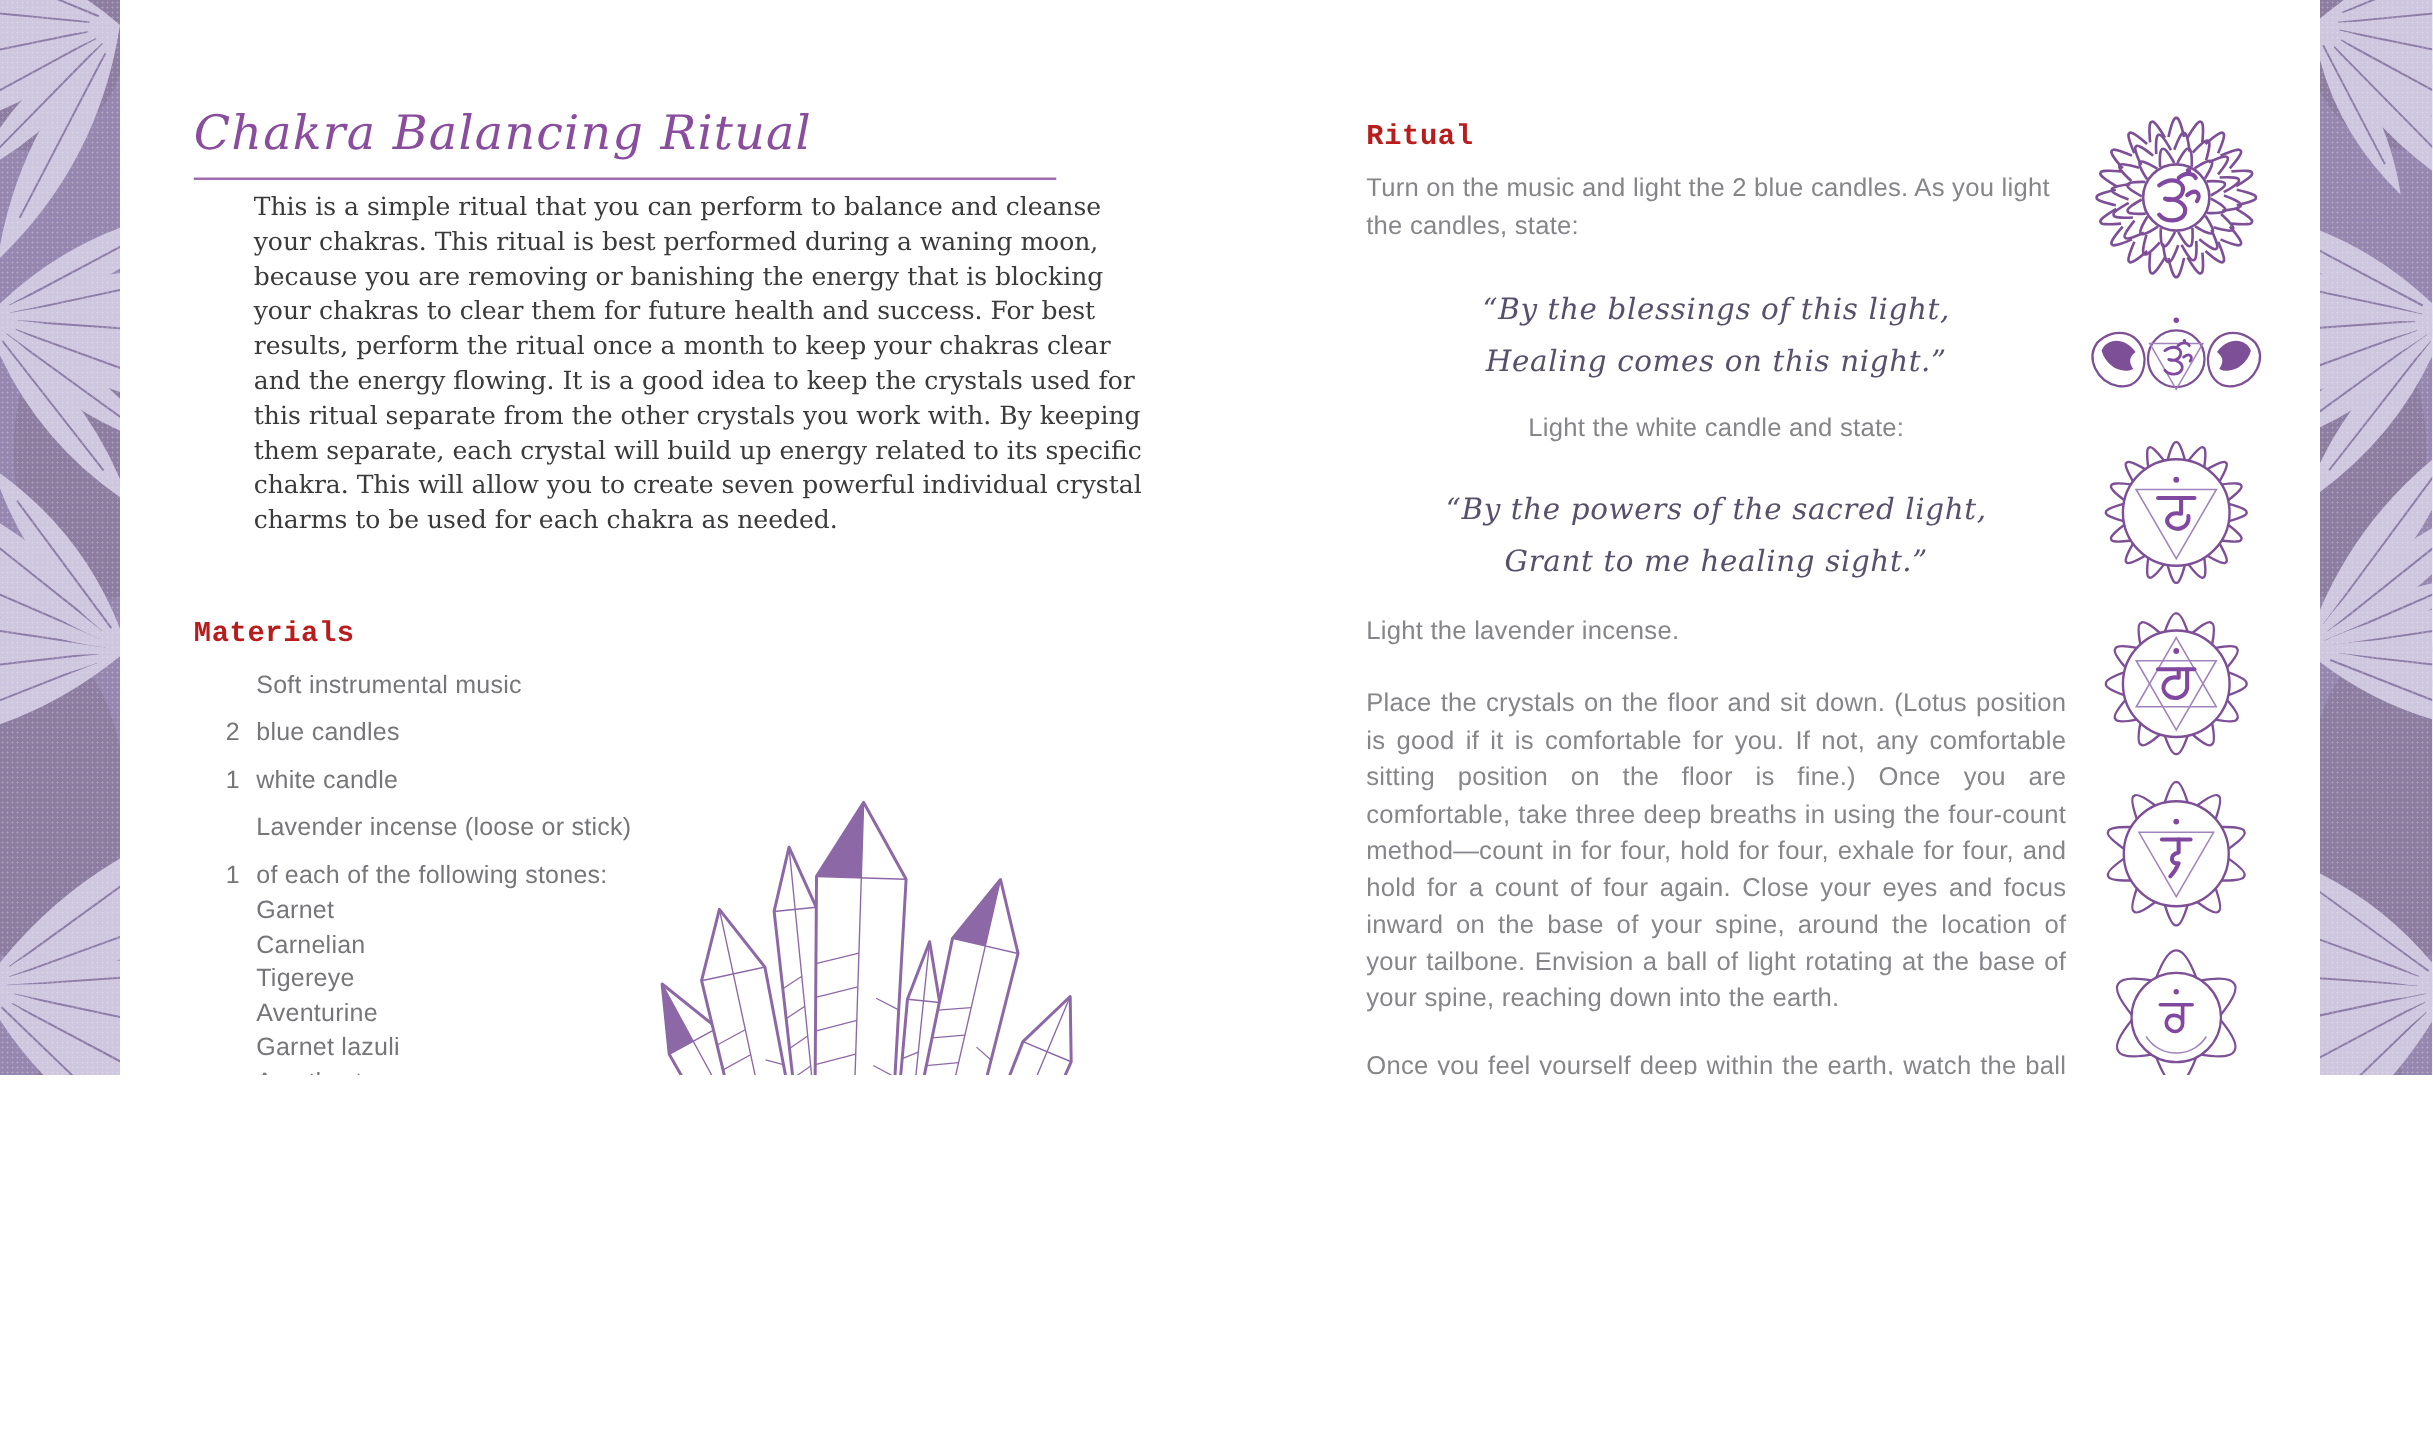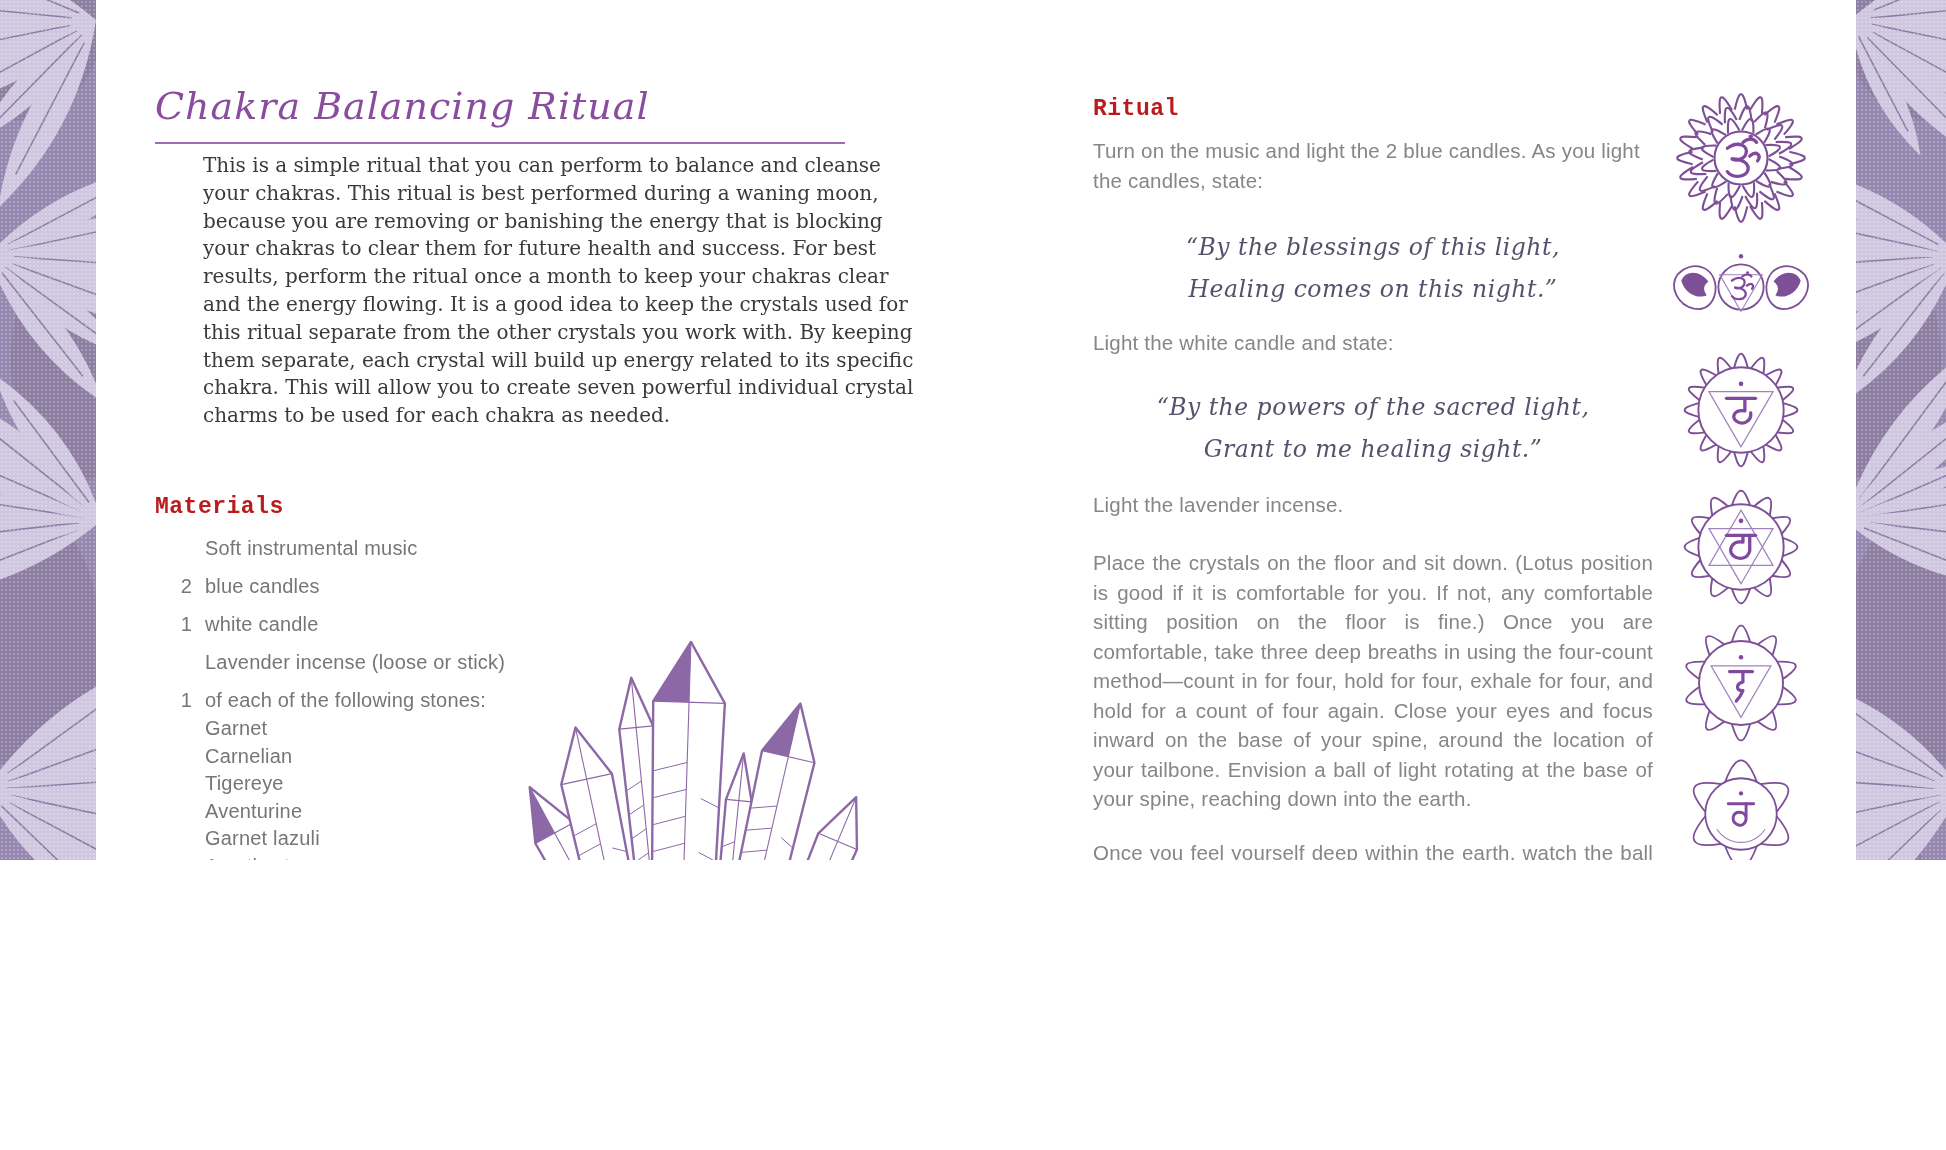--- a/index.html
+++ b/index.html
@@ -56,21 +56,21 @@
     font-size:20.5px; line-height:29.5px; color:#85858a; letter-spacing:0.2px;
   }
   .justified { text-align:justify; }
   .quote {
     position:absolute; left:1093px; width:560px; text-align:center;
     font-family:"DejaVu Serif", serif; font-style:italic;
     font-size:23.5px; line-height:42px; color:#58506b; letter-spacing:0.5px;
   }
   .p1 { top:136px; }
   .q1 { top:226px; }
-  .p2 { top:328px; }
+  .p2 { top:328px;text-align:center; }
   .q2 { top:386px; }
   .p3 { top:490px; }
   .p4 { top:548px; }
   .p5 { top:806px;margin-top:32px; }
 
   
   .footer {
     position:absolute; top:1096px;
     font-family:"Liberation Serif", serif; font-size:17px; color:#2c2c2e;
   }

